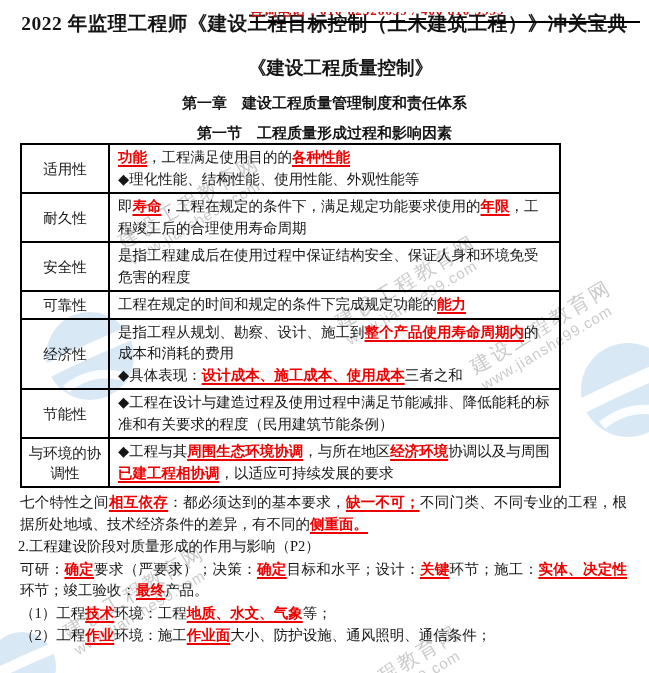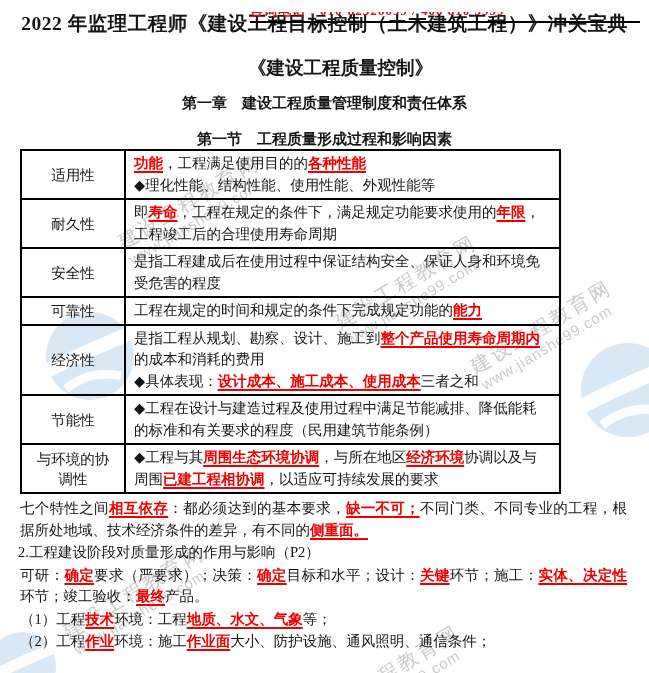--- a/index.html
+++ b/index.html
@@ -34,33 +34,33 @@
   }
   .subtitle{
     margin:21px 0 0; text-align:center; font-size:18.5px; font-weight:bold;
     line-height:23px;
     padding-left:32px;
   }
   .h3{
     margin:0; text-align:center; font-size:15px; font-weight:bold; line-height:19px;
   }
   .h3.chapter{margin-top:14px;}
-  .h3.section{margin-top:17px;}
+  .h3.section{margin-top:11px;}
   .list-heading{
     margin:5px 0 2px 18px; font-size:14.5px; line-height:19px; font-weight:normal;
   }
   table.qtable{
     margin:0 0 0 20px; width:541px; border-collapse:collapse;
     table-layout:fixed;
   }
   table.qtable th, table.qtable td{
     border:2px solid #000; font-size:14.5px; font-weight:normal;
     vertical-align:middle;
   }
-  table.qtable th{width:86px; text-align:center; padding:2px 8px; line-height:20px;}
+  table.qtable th{width:86px; text-align:center; padding:2px 0; line-height:20px;}
   table.qtable td{padding:2px 8px; line-height:21.5px; text-align:left;}
   .para{
     margin:4px 0 0 20px; width:607px; font-size:14.5px; line-height:21.5px;
     text-align:justify;
   }
   .num-heading{
     margin:1px 0 0 18px; font-size:14.5px; line-height:21.5px; font-weight:normal;
   }
   .env-item{margin:0 0 0 20px; width:607px; font-size:14.5px; line-height:22px;}
   

